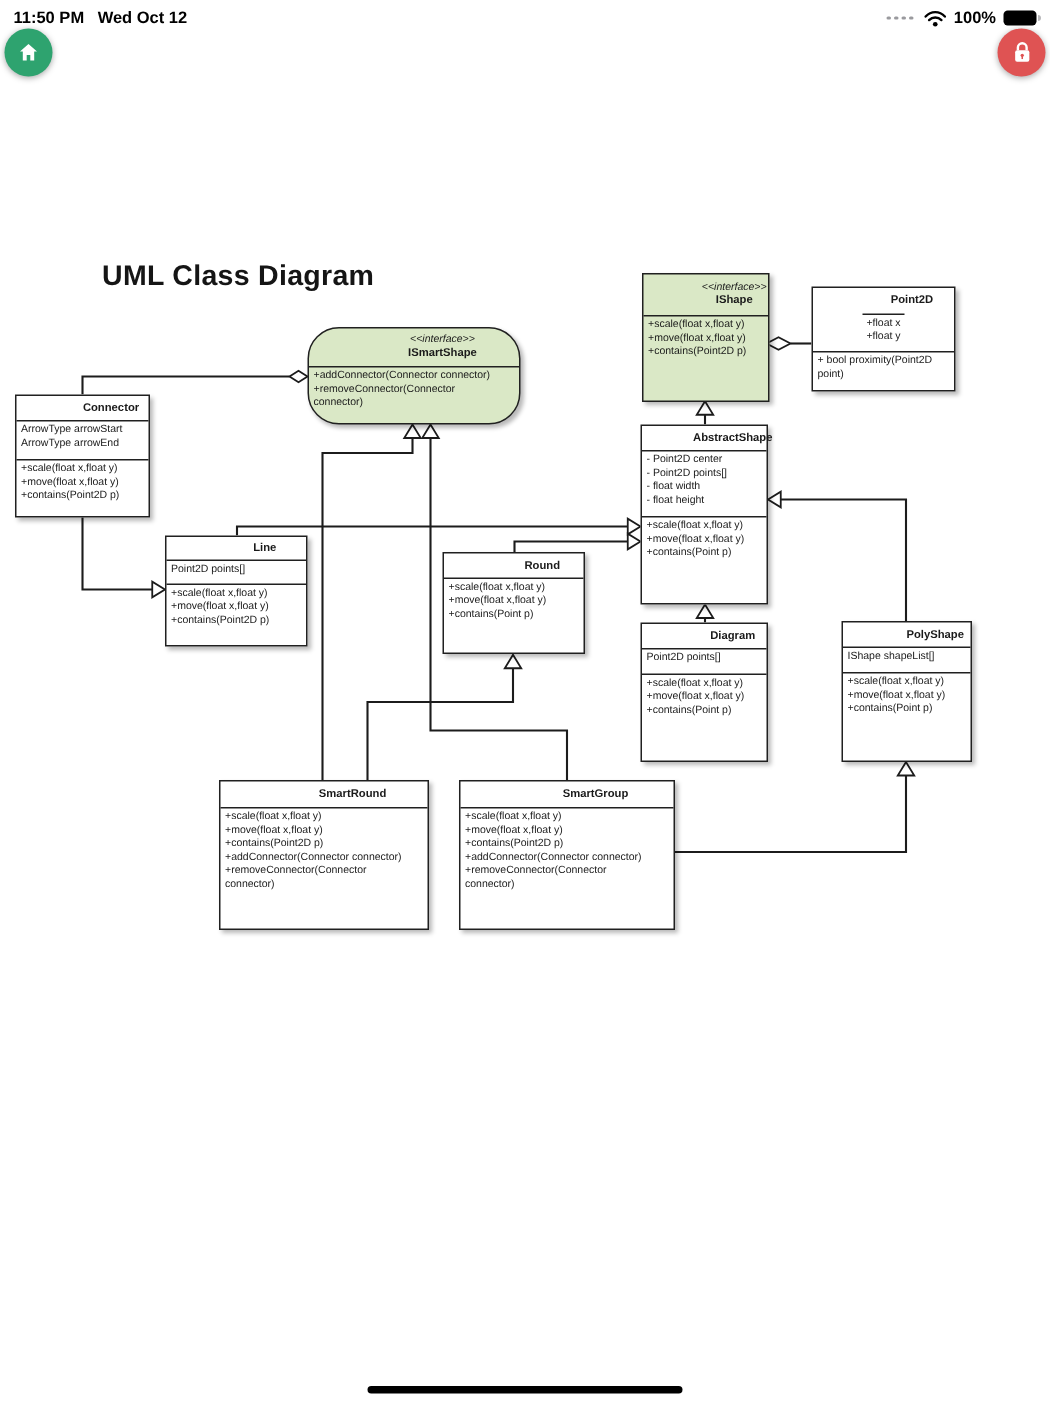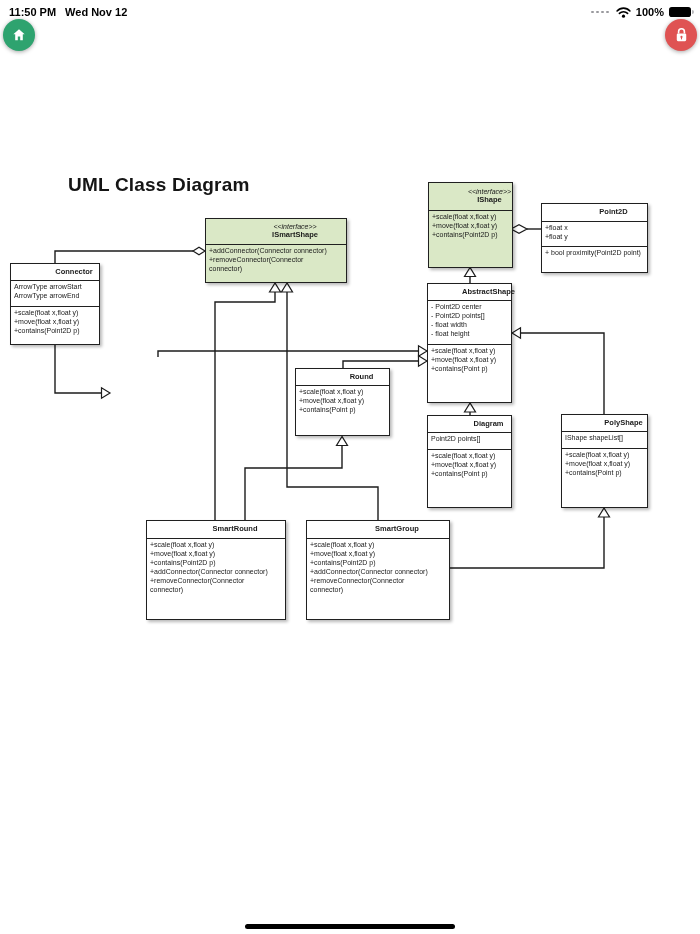--- a/index.html
+++ b/index.html
@@ -43,21 +43,21 @@
   .home-indicator { position:absolute; left:245px; top:924px; width:210px; height:5px; border-radius:3px; background:#000; }
 </style>
 </head>
 <body>
 
 <div id="screen">
 
   <div class="statusbar">
     <div class="sb-left">
       <span class="sb-time">11:50 PM</span>
-      <span class="sb-date">Wed Nov 12</span>
+      <span class="sb-date">Wed Oct 12</span>
     </div>
     <div class="sb-right">
       <span class="cell-dots">
           <i></i>
           <i></i>
           <i></i>
           <i></i>
         </span>
       <svg width="15" height="11" viewBox="0 0 16 12">
         <path d="M1 4.4 C2.9 2.3 5.3 1.2 8 1.2 C10.7 1.2 13.1 2.3 15 4.4" fill="none" stroke="#000" stroke-width="1.7" stroke-linecap="round"></path>
@@ -143,34 +143,34 @@
       <span class="stereo">&lt;&lt;interface&gt;&gt;</span>
       <span class="cname">IShape</span>
     </div>
     <div class="cmp">
       <span class="ln">+scale(float x,float y)</span>
       <span class="ln">+move(float x,float y)</span>
       <span class="ln">+contains(Point2D p)</span>
     </div>
   </div>
 
-  <div class="uml-box tw100" style="left:541px;top:203px;width:107px;height:70px;">
+  <div class="uml-box tw100" style="left:541px;top:191px;width:96px;height:70px;align-items:center;">
     <div class="hdr" style="height:17px;">
       <span class="cname">Point2D</span>
     </div>
     <div class="cmp" style="flex:0 0 25px;">
       <span class="ln">+float x</span>
       <span class="ln">+float y</span>
     </div>
     <div class="cmp cmp-m">
       <span class="ln">+ bool proximity(Point2D point)</span>
     </div>
   </div>
 
-  <div class="uml-box green tw120" style="left:205px;top:218px;width:142px;height:65px;">
+  <div class="uml-box green tw120" style="left:205px;top:218px;width:142px;height:65px;border-radius:21px;">
     <div class="hdr" style="height:25px;">
       <span class="stereo">&lt;&lt;interface&gt;&gt;</span>
       <span class="cname">ISmartShape</span>
     </div>
     <div class="cmp">
       <span class="ln">+addConnector(Connector connector)</span>
       <span class="ln">+removeConnector(Connector connector)</span>
     </div>
   </div>
 
@@ -199,20 +199,33 @@
       <span class="ln">- float width</span>
       <span class="ln">- float height</span>
     </div>
     <div class="cmp">
       <span class="ln">+scale(float x,float y)</span>
       <span class="ln">+move(float x,float y)</span>
       <span class="ln">+contains(Point p)</span>
     </div>
   </div>
 
+  <div class="uml-box" style="left:110px;top:357px;width:95px;height:74px;">
+    <div class="hdr" style="height:15px;">
+      <span class="cname">Line</span>
+    </div>
+    <div class="cmp" style="flex:0 0 16px;">
+      <span class="ln">Point2D points[]</span>
+    </div>
+    <div class="cmp">
+      <span class="ln">+scale(float x,float y)</span>
+      <span class="ln">+move(float x,float y)</span>
+      <span class="ln">+contains(Point2D p)</span>
+    </div>
+  </div>
 
   <div class="uml-box" style="left:295px;top:368px;width:95px;height:68px;">
     <div class="hdr" style="height:16px;">
       <span class="cname">Round</span>
     </div>
     <div class="cmp">
       <span class="ln">+scale(float x,float y)</span>
       <span class="ln">+move(float x,float y)</span>
       <span class="ln">+contains(Point p)</span>
     </div>

